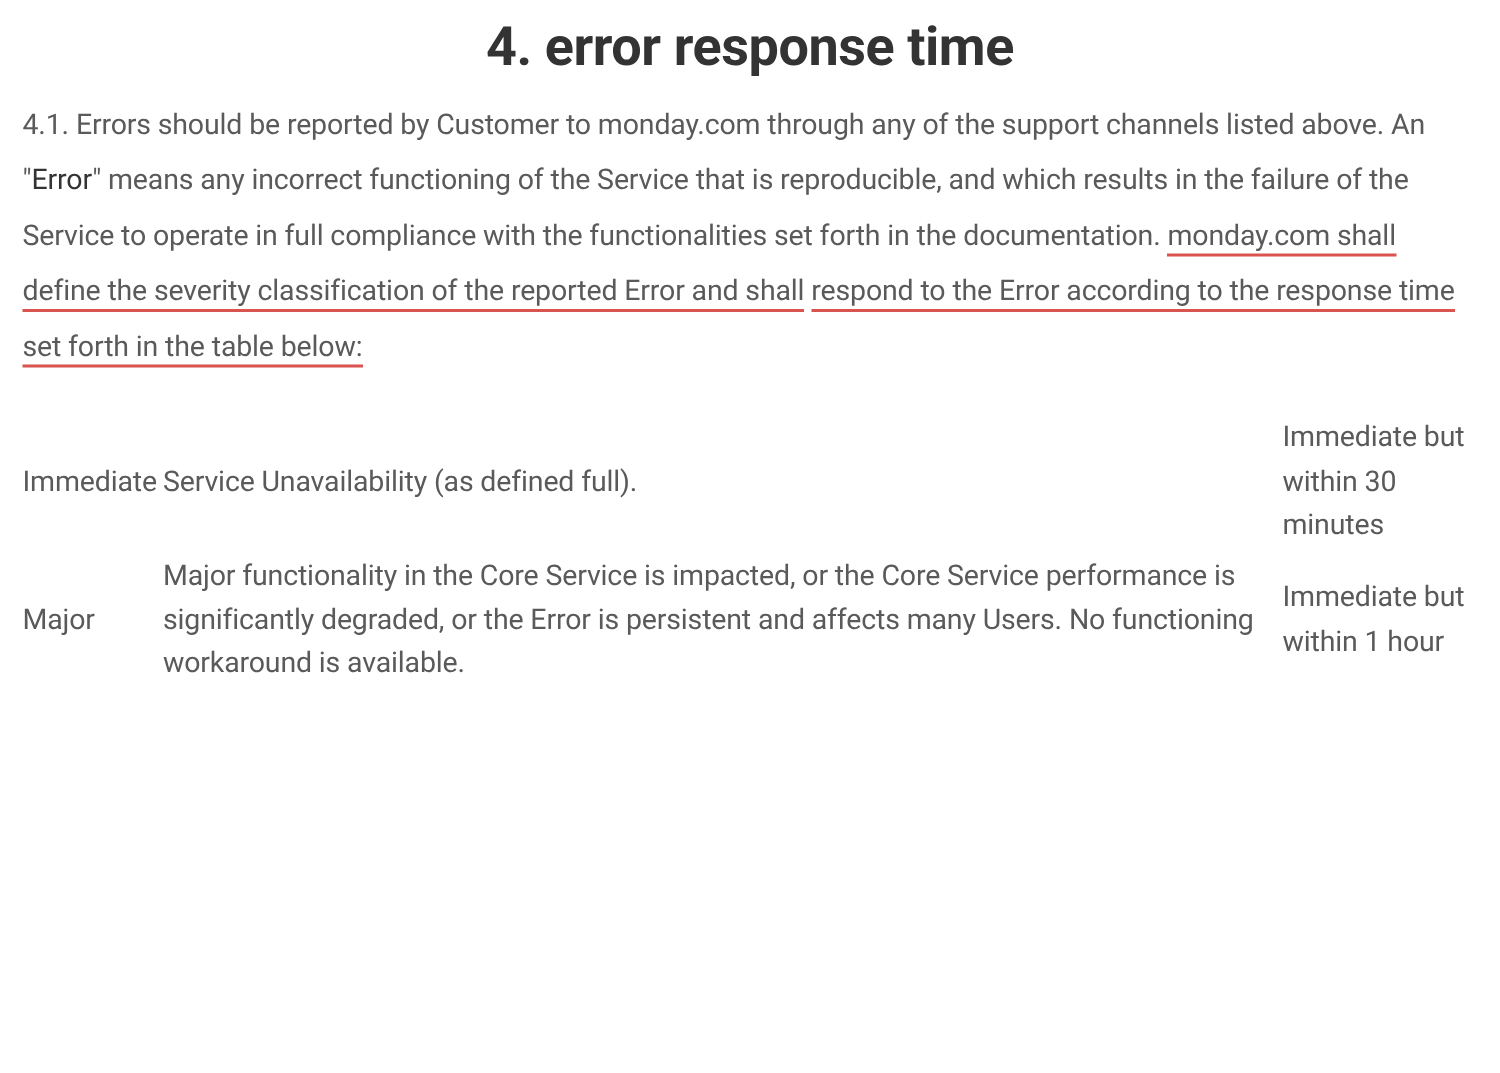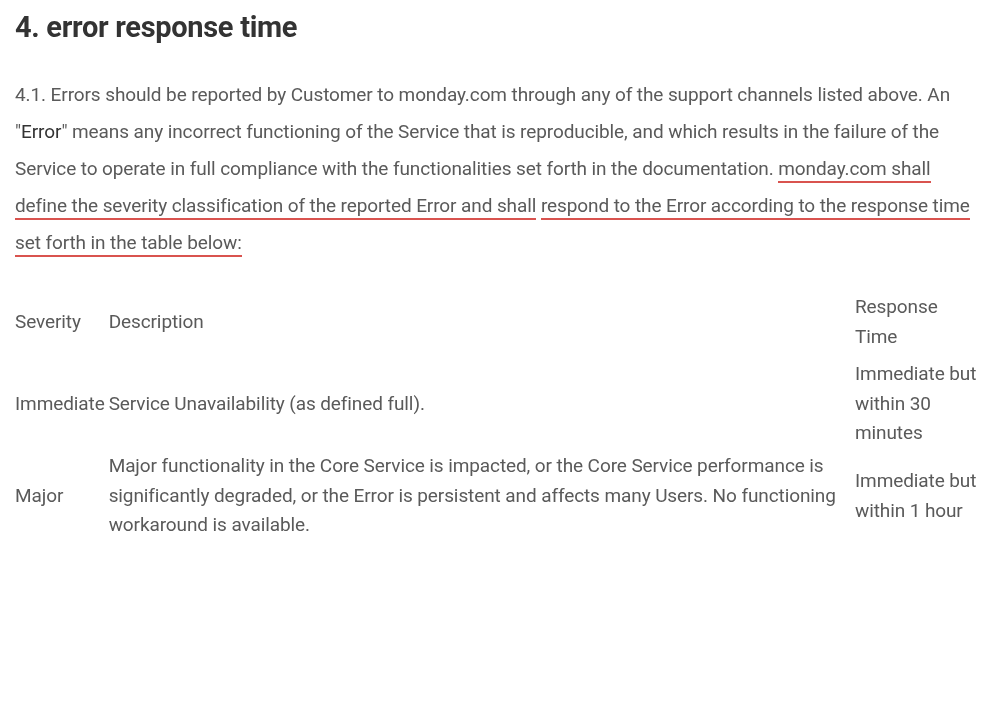--- a/index.html
+++ b/index.html
@@ -9,25 +9,26 @@
     }
     body {
       font-family: -apple-system, BlinkMacSystemFont, 'Segoe UI', Roboto, Helvetica, Arial, sans-serif;
       width: 1000px;
       height: 715px;
       background: #ffffff;
       padding: 10px 15px;
       color: #5a5a5a;
     }
     .heading {
-      font-size: 29px;
+      font-size: 36px;
       font-weight: 700;
       color: #333333;
-      margin-bottom: 32px;
+      margin-bottom: 12px;
       letter-spacing: -0.3px;
+      text-align: center;
     }
     .para {
       font-size: 19px;
       line-height: 1.95;
       color: #5a5a5a;
       margin-bottom: 25px;
       letter-spacing: -0.1px;
     }
     .bold-term {
       font-weight: 400;
@@ -68,25 +69,20 @@
 <body>
 
 <h2 class="heading">4. error response time</h2>
 
 <p class="para">
   <span>4.1.   Errors should be reported by Customer to monday.com through any of the support channels listed above. An "</span><span class="bold-term">Error</span><span>" means any incorrect functioning of the Service that is reproducible, and which results in the failure of the Service to operate in full compliance with the functionalities set forth in the documentation. </span><span class="underline-red">monday.com shall define the severity classification of the reported Error and shall</span> <span class="underline-red">respond to the Error according to the response time set forth in the table below:</span>
 </p>
 
 <table>
   <tbody>
-      <tr class="header">
-    <td class="col-sev">Severity</td>
-    <td class="col-desc">Description</td>
-    <td class="col-resp">Response Time</td>
-  </tr>
   <tr>
     <td class="col-sev">Immediate</td>
     <td class="col-desc">Service Unavailability (as defined full).</td>
     <td class="col-resp">Immediate but within 30 minutes</td>
   </tr>
   <tr>
     <td class="col-sev">Major</td>
     <td class="col-desc">Major functionality in the Core Service is impacted, or the Core Service performance is significantly degraded, or the Error is persistent and affects many Users. No functioning workaround is available.</td>
     <td class="col-resp">Immediate but within 1 hour</td>
   </tr>

